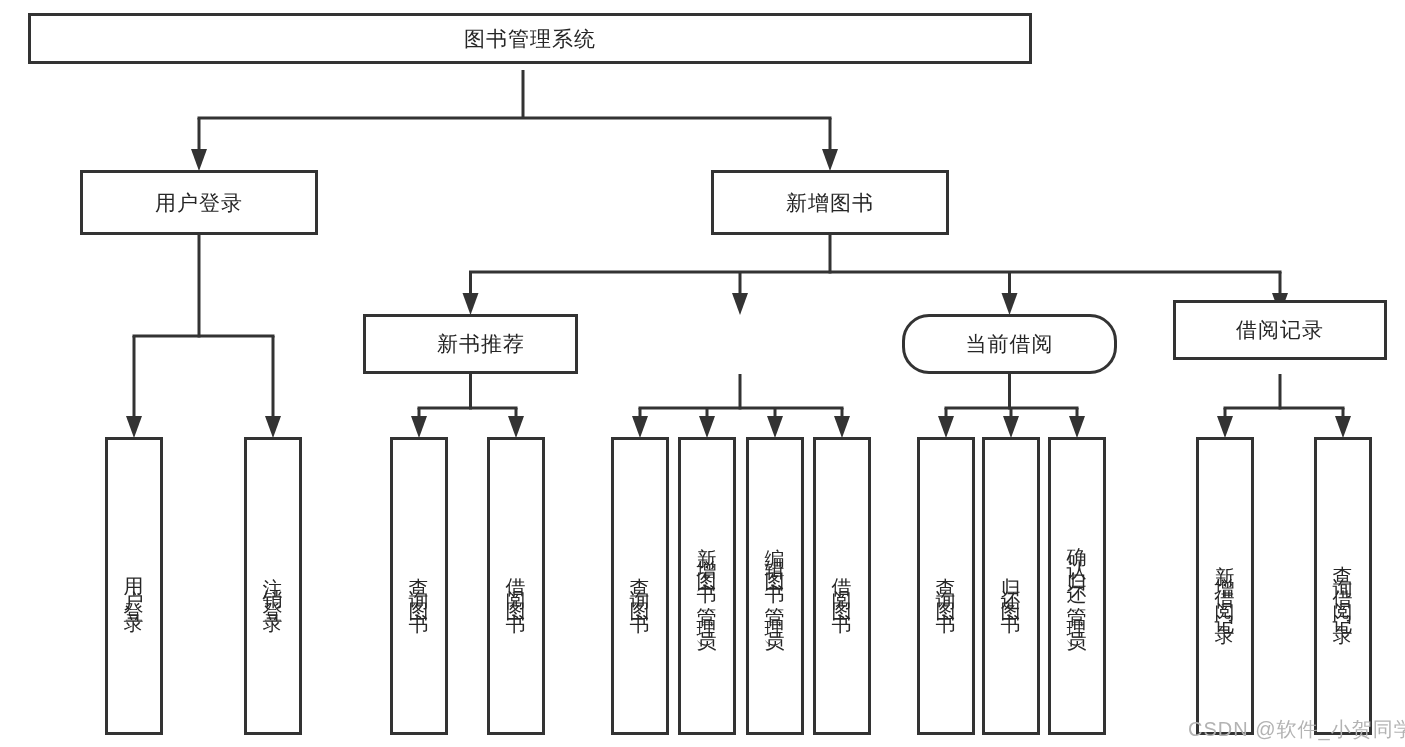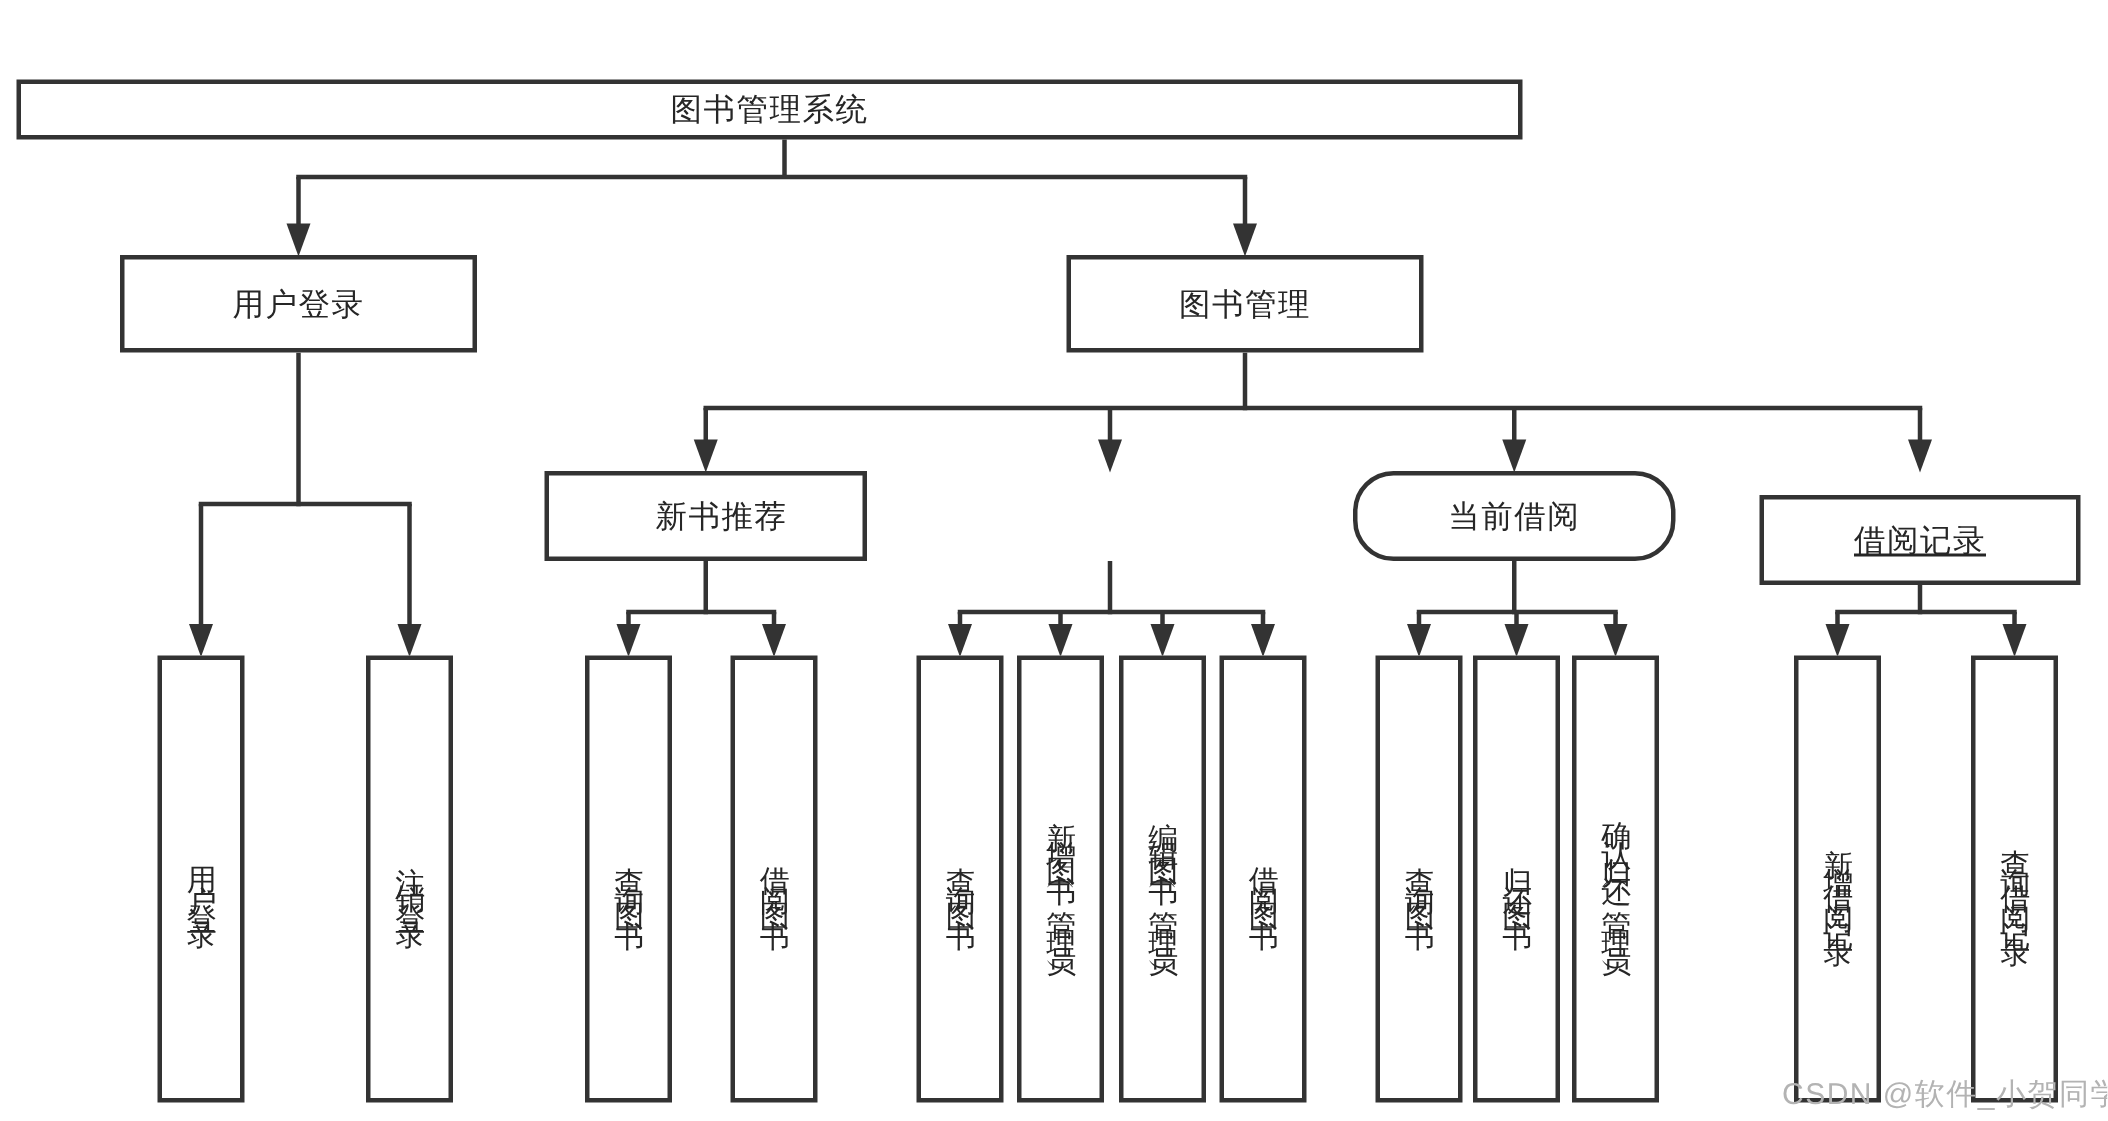--- a/index.html
+++ b/index.html
@@ -28,27 +28,27 @@
     box-sizing:border-box;
     border:3px solid var(--line);
     background:var(--box-background);
     display:flex;
     align-items:center;
     justify-content:center;
     font-size:21px;
     letter-spacing:1px;
     color:var(--text);
   }
-  .root-box   {left:11px;  top:13px;  width:1004px; height:40px;margin-top:40px;}
+  .root-box   {left:28px;  top:13px;  width:1004px; height:51px;}
   .l2a        {left:80px;  top:170px; width:238px;  height:65px;}
   .l2b        {left:711px; top:170px; width:238px;  height:65px;}
   .l3a        {left:363px; top:314px; width:215px;  height:60px;padding-left:21px;}
   .l3b        {left:633px; top:314px; width:214px;  height:60px;}
   .l3c        {left:902px; top:314px; width:215px;  height:60px;border-radius:27px;}
-  .l3d        {left:1173px;top:330px; width:214px;  height:60px;text-decoration:underline;}
+  .l3d        {left:1173px;top:300px; width:214px;  height:60px;}
   .leaf{
     top:437px;width:58px;height:298px;
     writing-mode:vertical-rl;
     text-orientation:mixed;
     letter-spacing:12px;
     font-size:20px;
     line-height:1;
   }
   .pA1{left:105px;} .pA2{left:244px;}
   .pB1{left:390px;} .pB2{left:487px;}
@@ -142,21 +142,21 @@
       <line x1="1225" y1="408" x2="1225" y2="420"></line>
       <polygon points="1217,416 1233,416 1225,438"></polygon>
       <line x1="1343" y1="408" x2="1343" y2="420"></line>
       <polygon points="1335,416 1351,416 1343,438"></polygon>
     </g>
   </svg>
 
   <div class="node root-box">图书管理系统</div>
 
   <div class="node l2a">用户登录</div>
-  <div class="node l2b">图书管理</div>
+  <div class="node l2b">新增图书</div>
 
   <div class="node l3a">新书推荐</div>
   <div class="node l3c">当前借阅</div>
   <div class="node l3d">借阅记录</div>
 
   <div class="node leaf pA1">用户登录</div>
   <div class="node leaf pA2">注销登录</div>
 
   <div class="node leaf pB1">查询图书</div>
   <div class="node leaf pB2">借阅图书</div>

